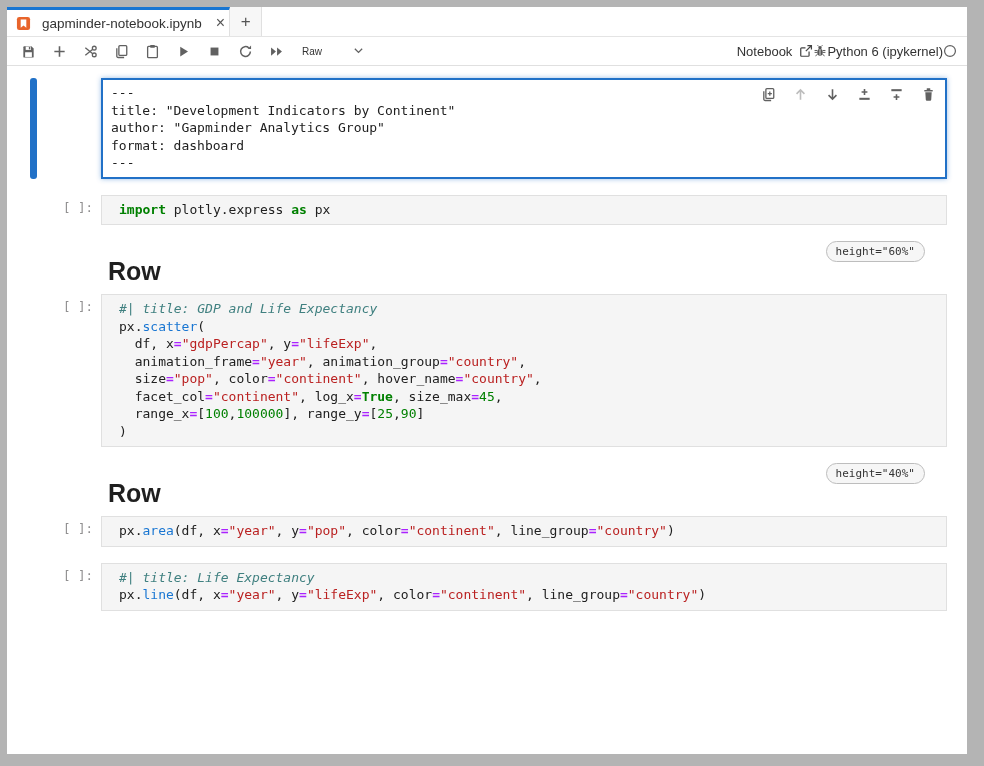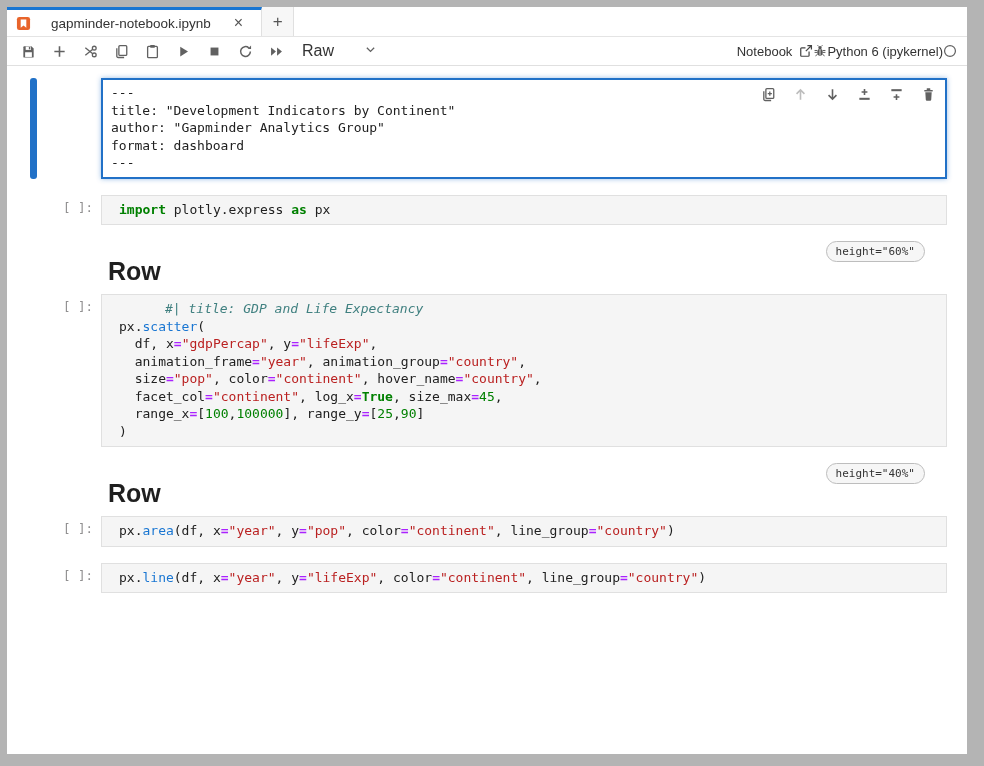--- a/index.html
+++ b/index.html
@@ -8,33 +8,33 @@
     background:#b4b4b4;
     font-family:"Liberation Sans","DejaVu Sans",sans-serif;
     overflow:hidden;
   }
   .window{
     position:absolute;left:7px;top:7px;right:17px;bottom:12px;
     background:#fff;display:flex;flex-direction:column;overflow:hidden;
   }
   
   .tabbar{height:29px;display:flex;align-items:stretch;background:#fff;border-bottom:1px solid #e4e4e4;flex:0 0 auto;}
-  .tab{display:flex;align-items:center;gap:20px;padding:0 18px 0 9px;
+  .tab{display:flex;align-items:center;gap:11px;padding:0 4px 0 9px;
        border-top:3px solid #1976d2;border-right:1px solid #e0e0e0;
        font-size:13.5px;color:#333;background:#fff;}
   .tab-close{color:#555;font-size:16px;line-height:1;margin-left:3px;cursor:pointer;}
   .tab-new{width:31px;display:flex;align-items:center;justify-content:center;
            background:#f7f7f7;border-right:1px solid #e0e0e0;color:#555;font-size:17px;cursor:pointer;}
   .file-icon{width:15px;height:15px;display:inline-flex;}
   
   .toolbar{height:28px;display:flex;align-items:center;padding:0 10px 0 6px;
            border-bottom:1px solid #e0e0e0;flex:0 0 auto;background:#fff;}
   .tb-btn{width:31px;height:24px;display:flex;align-items:center;justify-content:center;cursor:pointer;}
   .tb-btn svg{width:15px;height:15px;}
-  .celltype{display:flex;align-items:center;gap:30px;margin-left:10px;font-size:16px;color:#333;cursor:pointer;}
+  .celltype{display:flex;align-items:center;gap:30px;margin-left:10px;font-size:10px;color:#333;cursor:pointer;}
   .celltype svg{width:13px;height:13px;}
   .toolbar-right{margin-left:auto;display:flex;align-items:center;gap:0;font-size:13px;color:#333;}
   .nb-btn{display:flex;align-items:center;gap:7px;cursor:pointer;}
   .icon14 svg{width:14px;height:14px;display:block;}
   
   .content{flex:1;background:#fff;padding-top:12px;overflow:hidden;}
   .cell-row{display:flex;align-items:stretch;margin:0 20px 16px 23px;position:relative;}
   .collapser{width:7px;border-radius:3px;background:transparent;flex:0 0 auto;cursor:pointer;}
   .collapser.active{background:#2171c7;}
   .prompt{width:56px;flex:0 0 auto;text-align:right;padding:5px 8px 0 0;
@@ -42,21 +42,21 @@
   .cell-input{flex:1;border:1px solid #e0e0e0;background:#f5f5f5;
           padding:5px 6px 6px 17px;position:relative;
           font-family:"DejaVu Sans Mono",monospace;font-size:13px;line-height:17.5px;color:#212121;}
   .cell-input.raw{background:#fff;border:2px solid #2171c7;padding:4px 5px 5px 8px;
           box-shadow:0 0 5px rgba(33,113,199,.45);}
   .cm-line{white-space:pre;min-height:17.5px;}
   .tk-k{color:#008000;font-weight:bold;}
   .tk-o{color:#AA22FF;font-weight:bold;}
   .tk-s{color:#BA2121;}
   .tk-n{color:#008000;}
-  .tk-c{color:#408080;font-style:italic;margin-left:46px;}
+  .tk-c{color:#408080;font-style:italic;}
   .tk-p{color:#1976d2;}
   .tk-t{color:#212121;}
   .cell-toolbar{position:absolute;top:6px;right:9px;display:flex;gap:16px;align-items:center;}
   .ct-btn{width:16px;height:16px;display:flex;align-items:center;justify-content:center;cursor:pointer;}
   .ct-btn svg{width:15px;height:15px;}
   
   .md-body{flex:1;position:relative;padding:2px 0 0 7px;}
   .md-heading{font-size:25px;font-weight:700;color:#1f1f1f;margin:14px 0 4px 0;
               font-family:Liberation Sans, sans-serif;}
   .md-badge{position:absolute;top:0;right:22px;
@@ -267,18 +267,19 @@
         <div class="collapser"></div>
         <div class="prompt">[ ]:</div>
         <div class="cell-input">
           <div class="cm-line"><span class="tk-t">px.</span><span class="tk-p">area</span><span class="tk-t">(df, x</span><span class="tk-o">=</span><span class="tk-s">"year"</span><span class="tk-t">, y</span><span class="tk-o">=</span><span class="tk-s">"pop"</span><span class="tk-t">, color</span><span class="tk-o">=</span><span class="tk-s">"continent"</span><span class="tk-t">, line_group</span><span class="tk-o">=</span><span class="tk-s">"country"</span><span class="tk-t">)</span></div>
         </div>
       </div>
       <div class="cell-row">
         <div class="collapser"></div>
         <div class="prompt">[ ]:</div>
         <div class="cell-input">
+          <div class="cm-line"><span class="tk-c">#| title: Life Expectancy</span></div>
           <div class="cm-line"><span class="tk-t">px.</span><span class="tk-p">line</span><span class="tk-t">(df, x</span><span class="tk-o">=</span><span class="tk-s">"year"</span><span class="tk-t">, y</span><span class="tk-o">=</span><span class="tk-s">"lifeExp"</span><span class="tk-t">, color</span><span class="tk-o">=</span><span class="tk-s">"continent"</span><span class="tk-t">, line_group</span><span class="tk-o">=</span><span class="tk-s">"country"</span><span class="tk-t">)</span></div>
         </div>
       </div>
     </div>
 
 </div>
 
 </body></html>

